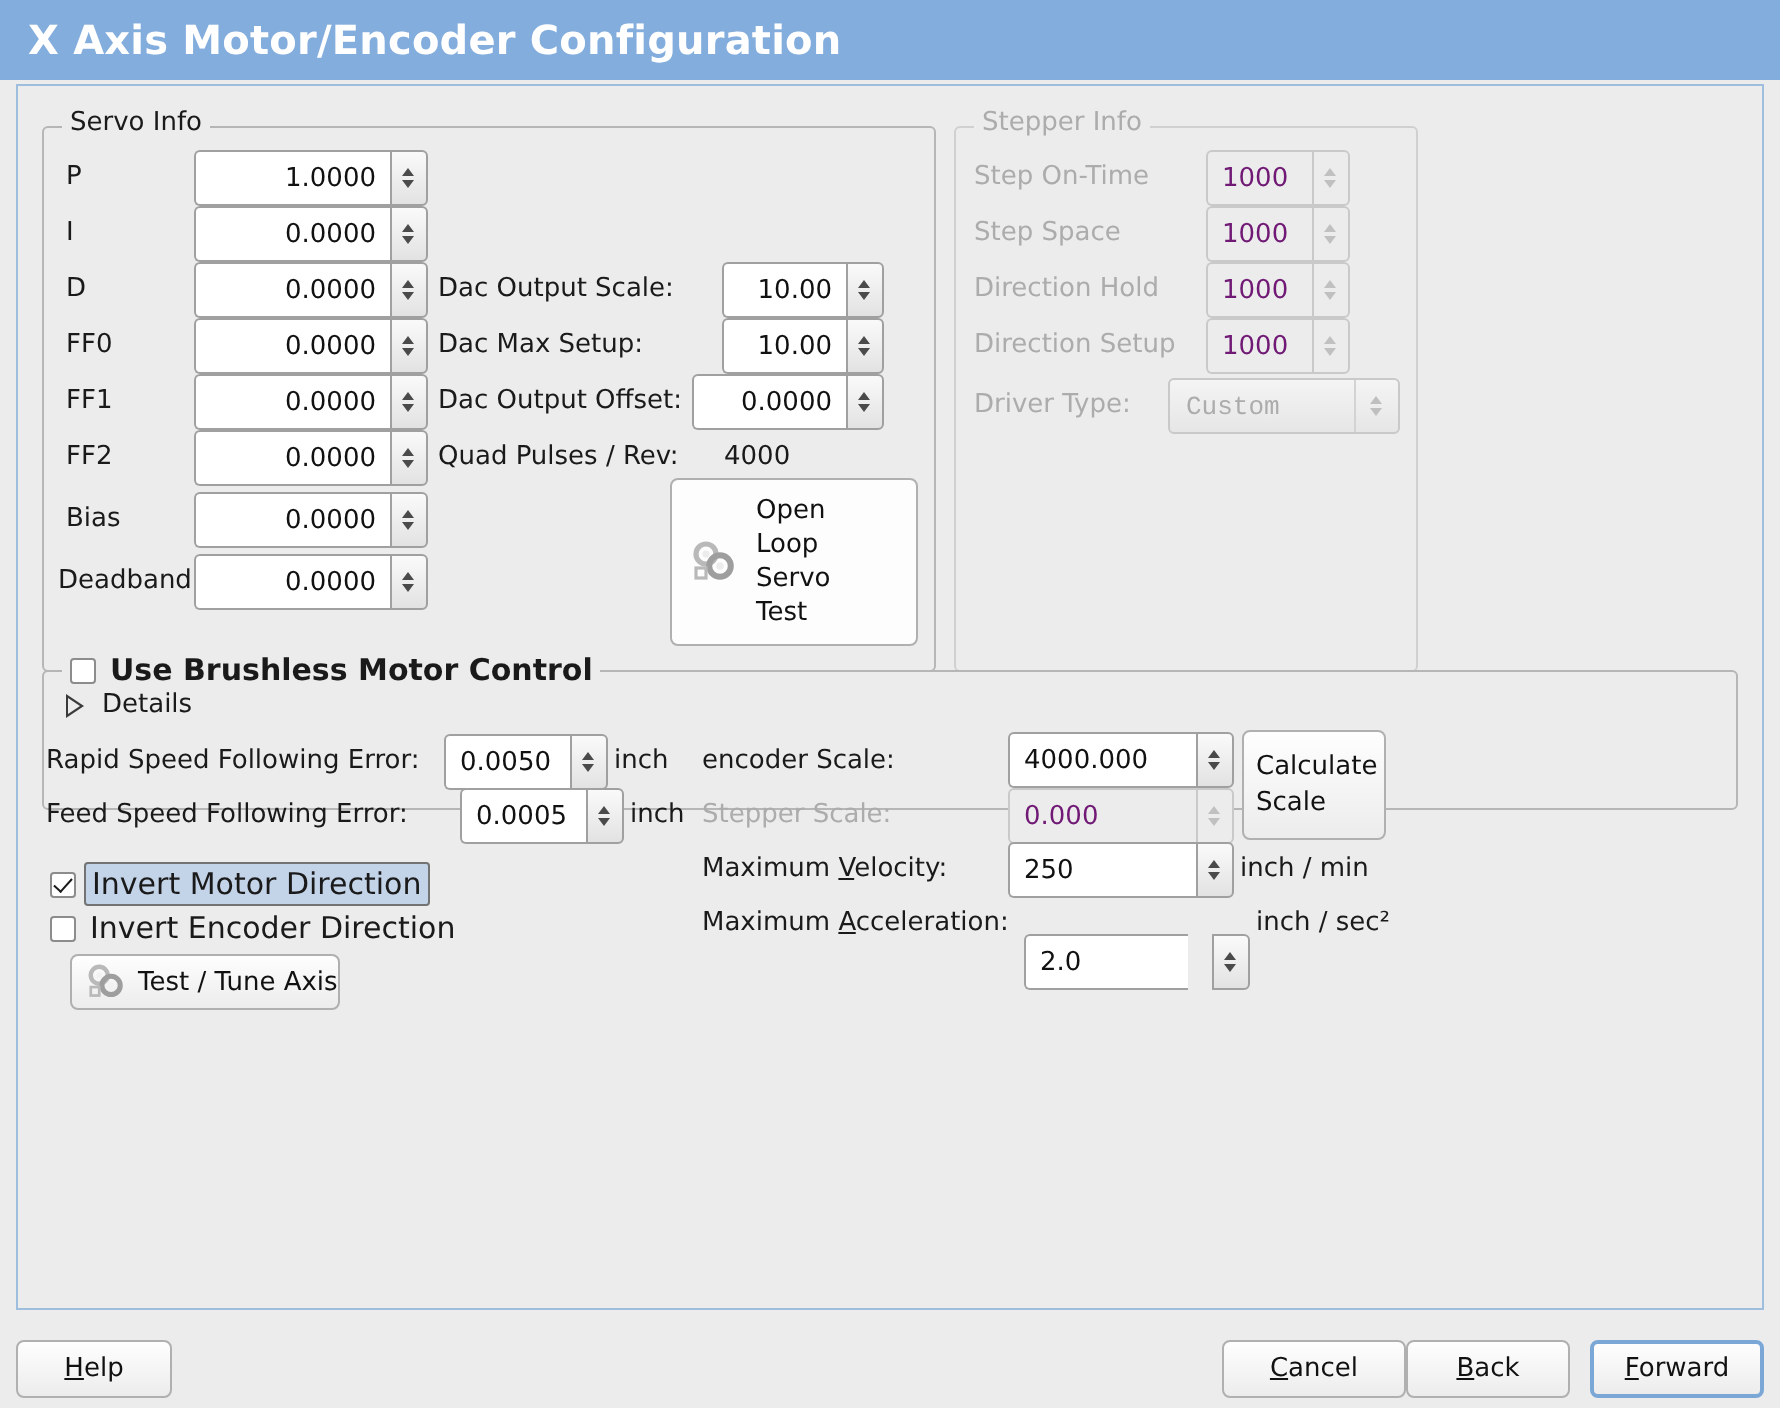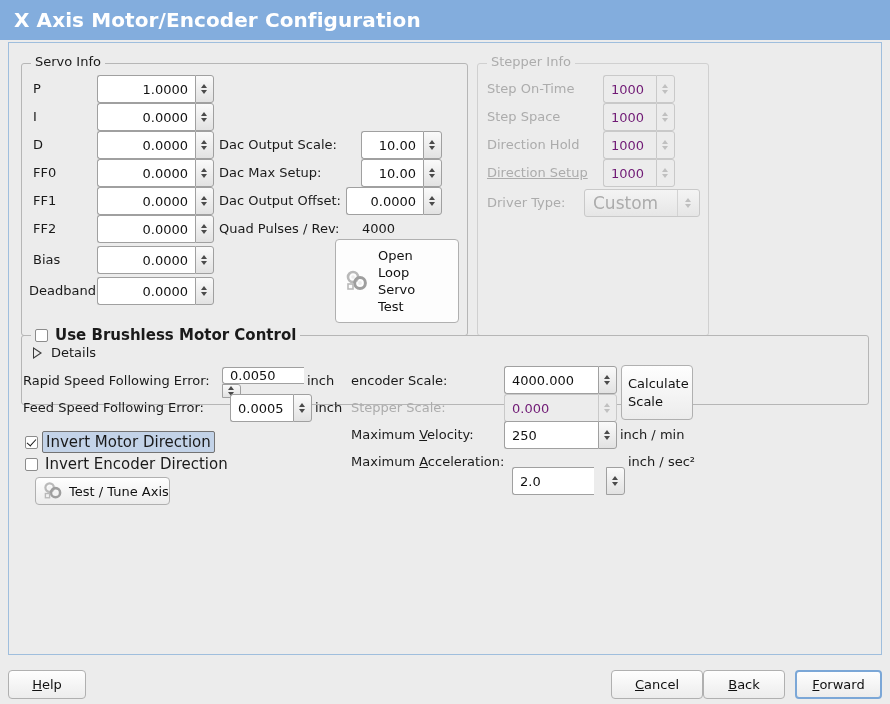--- a/index.html
+++ b/index.html
@@ -76,21 +76,21 @@
   .spin.disabled .fld { background:#ECECEC; border-color:#C9C9C9; color:#701a75; }
   .spin.disabled .btns { background:#ECECEC; border-color:#C9C9C9; }
   .spin.disabled .btns .up::after { border-bottom-color:#C0C0C0; }
   .spin.disabled .btns .dn::after { border-top-color:#C0C0C0; }
 
   
   .combo { position:absolute; display:flex; height:28px;
     border:1px solid #C9C9C9; border-radius:3px;
     background:linear-gradient(#F4F4F4,#E6E6E6); }
   .combo .txt { flex:1 1 auto; display:flex; align-items:center; padding:0 8px;
-    font-size:17px; color:#ACACAC; }
+    font-size:13px; color:#ACACAC;font-family:Liberation Mono, monospace; }
   .combo .arrows { width:22px; border-left:1px solid #D3D3D3;
     display:flex; flex-direction:column; align-items:center; justify-content:center; }
   .combo .arrows span { display:block; width:9px; height:6px; position:relative; }
   .combo .arrows span::after { content:""; position:absolute; left:1px; top:1px;
     border-left:3.5px solid transparent; border-right:3.5px solid transparent; }
   .combo .arrows .up::after { border-bottom:4px solid #BFBFBF; }
   .combo .arrows .dn::after { border-top:4px solid #BFBFBF; }
 
   
   .btn {
@@ -266,21 +266,21 @@
 Test</span>
   </div>
 
   <div class="frame disabled" style="left:468px; top:20px; width:232px; height:273px; border-color:#D0D0D0;">
     <span class="legend">Stepper Info</span>
   </div>
 
   <div class="lab dis" style="left:478px; top:38px;">Step On-Time</div>
   <div class="lab dis" style="left:478px; top:66px;">Step Space</div>
   <div class="lab dis" style="left:478px; top:94px;">Direction Hold</div>
-  <div class="lab dis" style="left:478px; top:122px;text-decoration:underline;">Direction Setup</div>
+  <div class="lab dis" style="left:478px; top:122px;">Direction Setup</div>
   <div class="lab dis" style="left:478px; top:152px;">Driver Type:</div>
 
   <div class="spin disabled" style="left:594px; top:32px; width:72px;">
     <div class="fld">1000</div>
     <div class="btns">
         <span class="up"></span>
         <span class="dn"></span>
       </div>
   </div>
   <div class="spin disabled" style="left:594px; top:60px; width:72px;">
@@ -319,21 +319,21 @@
     <span class="box"></span>
     <span class="cbtext bold">Use Brushless Motor Control</span>
   </div>
 
   <div class="expander" style="left:24px; top:302px;">
     <span class="tri"></span>
     <span>Details</span>
   </div>
 
   <div class="lab" style="left:14px; top:330px;">Rapid Speed Following Error:</div>
-  <div class="spin" style="left:213px; top:324px; width:82px;flex-direction:column;">
+  <div class="spin" style="left:213px; top:324px; width:82px;">
     <div class="fld">0.0050</div>
     <div class="btns">
         <span class="up"></span>
         <span class="dn"></span>
       </div>
   </div>
   <div class="lab" style="left:298px; top:330px;">inch</div>
 
   <div class="lab" style="left:14px; top:357px;">Feed Speed Following Error:</div>
   <div class="spin" style="left:221px; top:351px; width:82px;">

